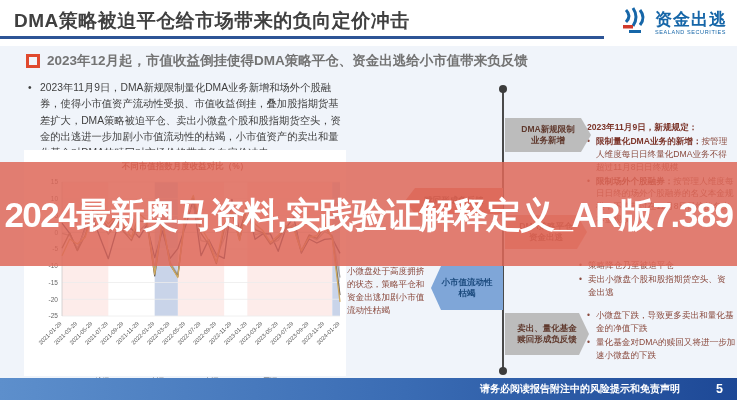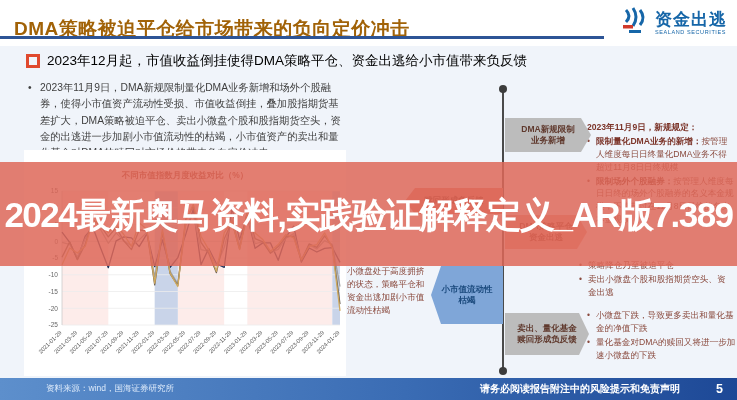--- a/index.html
+++ b/index.html
@@ -1,38 +1,38 @@
 <!DOCTYPE html>
 <html><head>
 <meta charset="utf-8">
 <style>
   html,body{margin:0;padding:0;}
   body{font-family:"Liberation Sans","DejaVu Sans",sans-serif;}
   .slide{position:relative;width:737px;height:400px;background:#f0f4fa;overflow:hidden;}
 
   
   .header{position:absolute;left:0;top:0;width:737px;height:46px;background:#ffffff;}
-  .page-title{position:absolute;left:14px;top:16px;font-size:19px;font-weight:bold;color:#a16207;letter-spacing:0.5px;}
+  .page-title{position:absolute;left:14px;top:8px;font-size:19px;font-weight:bold;color:#404040;letter-spacing:0.5px;}
   .title-rule{position:absolute;left:0;top:36px;width:604px;height:3px;background:#2d5496;}
   .logo{position:absolute;right:10px;top:6px;display:flex;align-items:center;gap:5px;}
   .logo-text-cn{font-size:17px;font-weight:bold;color:#1666a8;letter-spacing:1px;line-height:1;}
   .logo-text-en{font-size:5.5px;color:#1666a8;letter-spacing:0.6px;line-height:1;margin-top:2px;}
 
   
   .subtitle-row{position:absolute;left:26px;top:52px;display:flex;align-items:flex-start;gap:7px;width:700px;}
   .subtitle-square{width:8px;height:8px;border:3px solid #e0492e;margin-top:2px;flex:none;}
-  .subtitle-text{font-size:13.5px;font-weight:normal;color:#000000;}
+  .subtitle-text{font-size:13.5px;font-weight:bold;color:#737373;}
 
   
   .main-bullet{position:absolute;left:40px;top:80px;width:306px;font-size:10.3px;color:#3f3f3f;line-height:1.58;}
   .main-bullet::before{content:"•";position:absolute;left:-12px;top:0;color:#3f3f3f;}
 
   
   .chart-card{position:absolute;left:24px;top:150px;width:322px;height:226px;background:#ffffff;}
-  .chart-title{height:13px;text-align:center;font-size:8.5px;font-weight:bold;color:#9a4334;padding-top:20px;}
+  .chart-title{height:13px;text-align:center;font-size:8.5px;font-weight:bold;color:#9a4334;padding-top:11px;}
   .legend{display:flex;justify-content:center;align-items:center;gap:11px;height:14px;}
   .legend-item{display:flex;align-items:center;gap:3px;font-size:7px;color:#555;}
   .legend-swatch{width:15px;height:2px;display:inline-block;}
 
   
   .diagram{position:absolute;left:345px;top:73px;width:392px;height:303px;}
   .timeline-line{position:absolute;left:157px;top:16px;width:2px;height:282px;background:#4a4a4a;}
   .timeline-dot{position:absolute;width:8px;height:8px;border-radius:50%;background:#3c3c3c;}
   .dot-top{left:154px;top:12px;}
   .dot-bottom{left:154px;top:294px;}
@@ -192,38 +192,37 @@
 
     <div class="note" style="left:234px;top:138px;width:150px;margin-top:48px;">
       <ul>
         <li><span>策略降仓乃至被迫平仓</span></li>
         <li><span>卖出小微盘个股和股指期货空头、资金出逃</span></li>
       </ul>
     </div>
 
     <div class="note" style="left:2px;top:192px;width:82px;">小微盘处于高度拥挤的状态，策略平仓和资金出逃加剧小市值流动性枯竭</div>
 
-    <div class="chev chev-left box-blue" style="left:86px;top:193px;width:72px;height:58px;">小市值流动性
+    <div class="chev chev-left box-blue" style="left:86px;top:193px;width:72px;height:44px;">小市值流动性
 枯竭</div>
 
     <div class="chev chev-right box-gray" style="left:160px;top:240px;width:84px;height:42px;">卖出、量化基金
 赎回形成负反馈</div>
 
     <div class="note" style="left:242px;top:236px;width:150px;">
       <ul>
         <li><span>小微盘下跌，导致更多卖出和量化基金的净值下跌</span></li>
         <li><span>量化基金对DMA的赎回又将进一步加速小微盘的下跌</span></li>
       </ul>
     </div>
   </div>
 
   <div class="overlay">
     <div class="overlay-line">2024最新奥马资料,实践验证解释定义_AR版7.3</div>
     <div class="overlay-line">89</div>
   </div>
 
   <div class="footer">
-    <span class="footer-source">资料来源：wind，国海证券研究所</span>
     <span class="footer-disclaimer">请务必阅读报告附注中的风险提示和免责声明</span>
     <span class="footer-page">5</span>
   </div>
 
 </div>
 
 </body></html>

